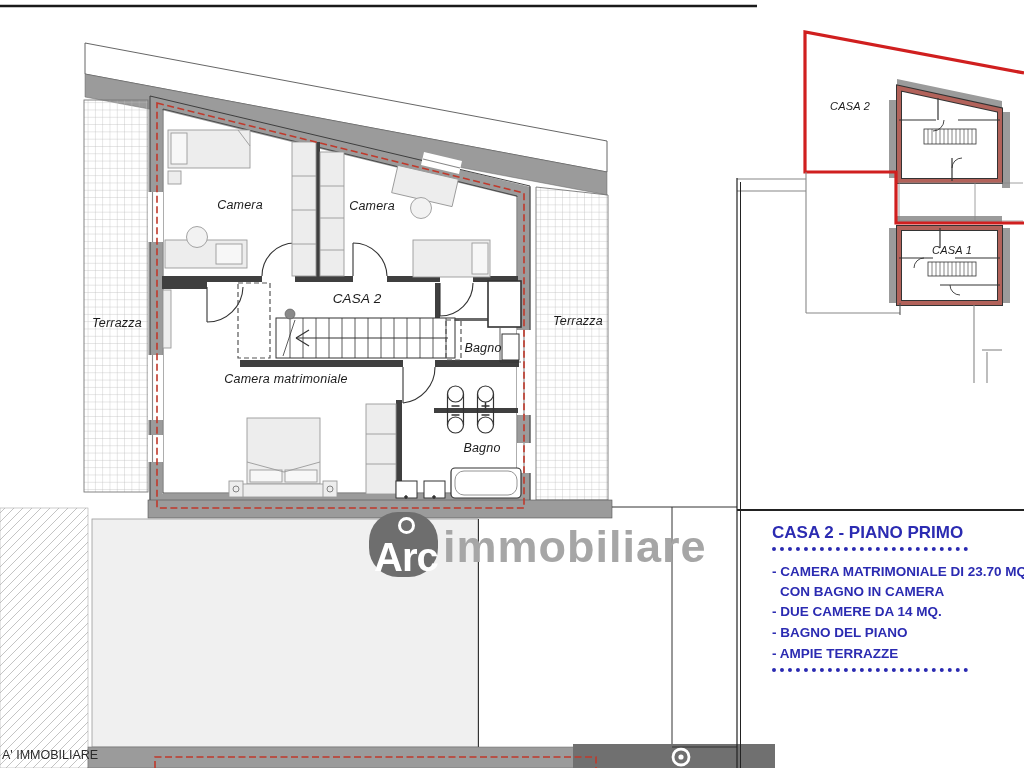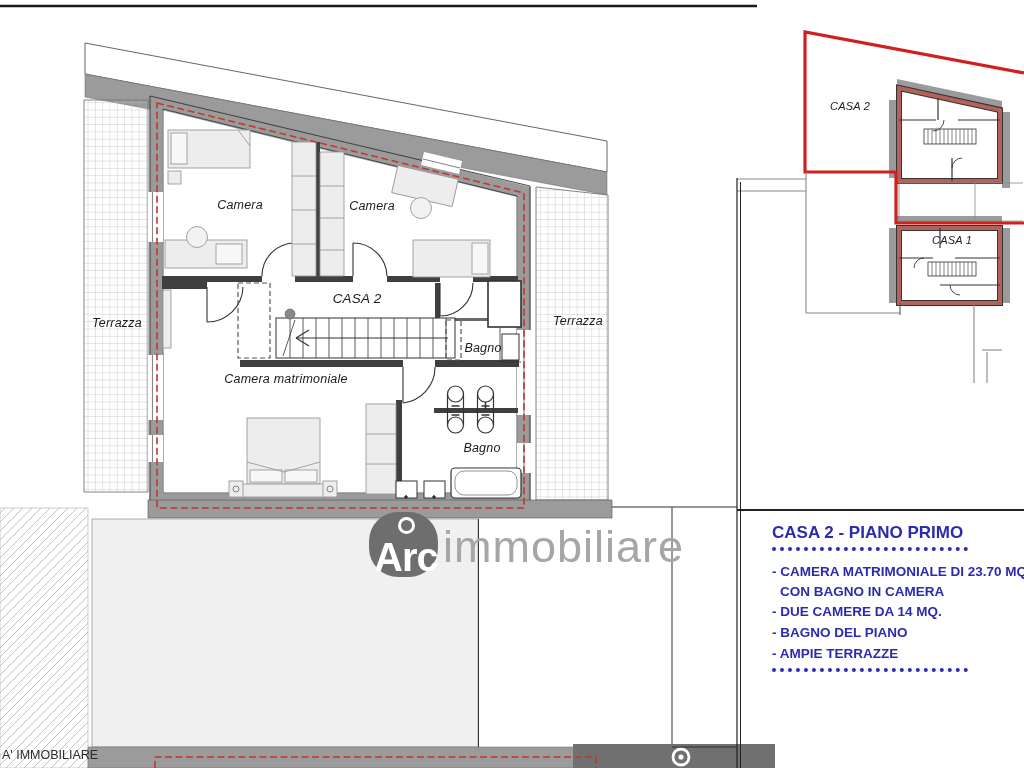--- a/index.html
+++ b/index.html
@@ -21,21 +21,21 @@
   .wm-logo{
     position:absolute;left:5px;bottom:0px;color:#ffffff;
     font-size:40px;font-weight:bold;line-height:1;letter-spacing:-1px;
   }
   .wm-ring{
     position:absolute;left:29px;top:5px;width:11px;height:11px;
     border:3px solid #fff;border-radius:50%;
   }
   .wm-name{
     position:absolute;left:443px;top:524px;z-index:5;
-    color:#a6a6a6;font-size:45px;font-weight:400;line-height:1;letter-spacing:1px;
+    color:#a6a6a6;font-size:45px;font-weight:700;line-height:1;letter-spacing:1px;
   }
   
   .info{
     position:absolute;left:772px;top:523px;width:300px;z-index:4;
     color:#2b2bb2;font-weight:bold;
   }
   .info .title{font-size:17px;white-space:nowrap;}
   .dotline{width:196px;height:0;border-bottom:4px dotted #2b2bb2;margin-top:4px;}
   .feat{font-size:13.5px;white-space:nowrap;line-height:16px;}
   .f1{margin-top:13px;} .f2{margin-top:4px;padding-left:8px;} .f3{margin-top:4px;}
@@ -331,21 +331,21 @@
 <div class="lbl" style="left:240px;top:205px;">Camera</div>
 <div class="lbl" style="left:372px;top:206px;">Camera</div>
 <div class="lbl big" style="left:357px;top:298px;">CASA 2</div>
 <div class="lbl" style="left:483px;top:348px;">Bagno</div>
 <div class="lbl" style="left:482px;top:448px;">Bagno</div>
 <div class="lbl" style="left:286px;top:372px;margin-top:7px;">Camera matrimoniale</div>
 <div class="lbl" style="left:117px;top:323px;">Terrazza</div>
 <div class="lbl" style="left:578px;top:321px;">Terrazza</div>
 
 <div class="lbl mini" style="left:850px;top:106px;">CASA 2</div>
-<div class="lbl mini" style="left:952px;top:240px;">CASA 1</div>
+<div class="lbl mini" style="left:952px;top:250px;">CASA 1</div>
 
 <div class="wm-square">
   <div class="wm-ring"></div>
   <div class="wm-logo">Arc</div>
 </div>
 <div class="wm-name">immobiliare</div>
 
 <div class="info">
   <div class="title">CASA 2 - PIANO PRIMO</div>
   <div class="dotline"></div>

